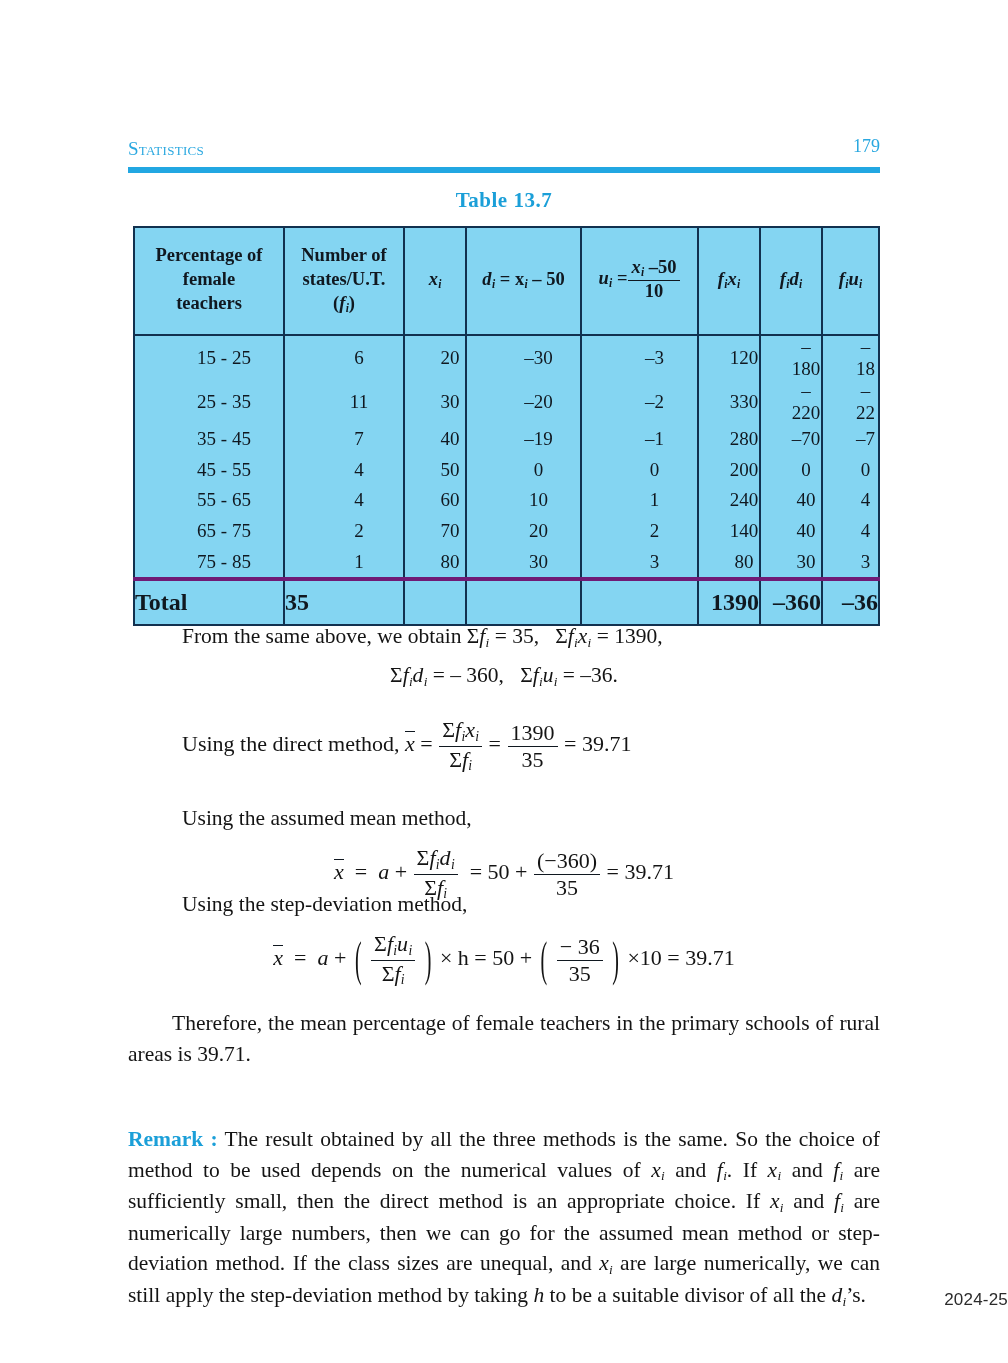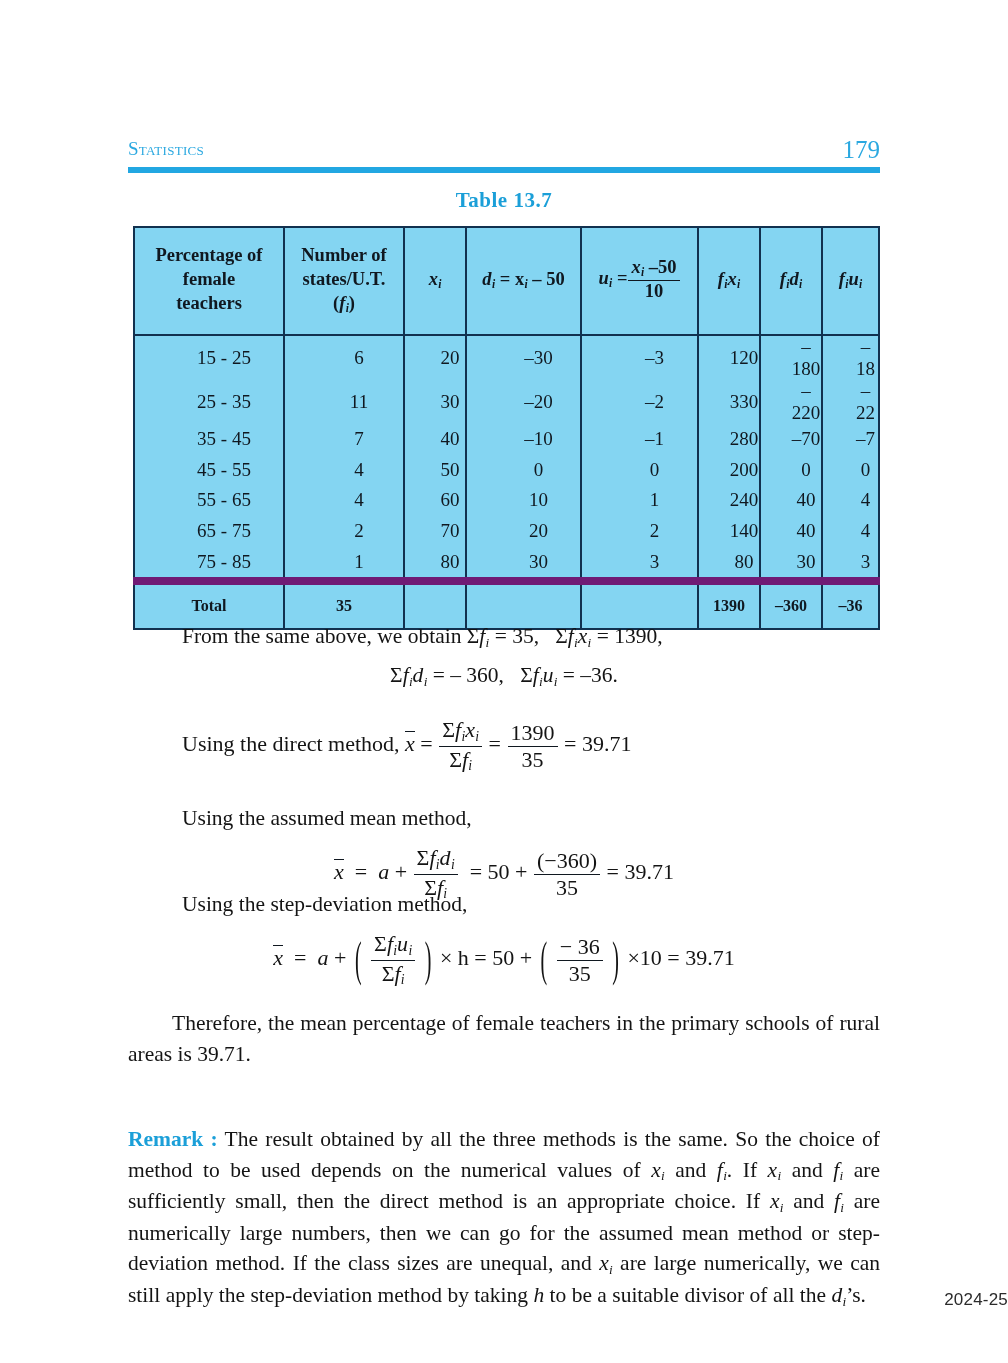--- a/index.html
+++ b/index.html
@@ -39,21 +39,21 @@
     font-size: 19px;
     letter-spacing: 0.3px;
     color: #2aa8e0;
     white-space: nowrap;
   }
   .runhead-page {
     position: absolute;
     right: 0;
     top: -2px;
     font-family: "Liberation Serif", serif;
-    font-size: 25px;
+    font-size: 18px;
     color: #2aa8e0;
   }
   .runhead-rule {
     position: absolute;
     left: 128px;
     top: 167px;
     width: 752px;
     height: 6px;
     background: #22a7e2;
   }
@@ -106,24 +106,23 @@
     text-align: center;
     height: 30.6px;
     border-top: none;
     border-bottom: none;
     padding-left: 30px;
   }
   table.stat tbody tr.first td { border-top: 2px solid #12314f; }
   table.stat tbody tr.last td  { border-bottom: 2px solid #12314f; }
   table.stat tfoot td {
     font-weight: bold;
-    font-size: 16px;
-    text-align: center;
+    font-size: 24px;
     height: 43px;
-    border-top: 8px solid #701a75;
+    border-top: 4px solid #701a75;
   }
   .col-a { width: 150px; }
   .col-b { width: 120px; }
   .col-c { width: 62px; }
   .col-d { width: 115px; }
   .col-e { width: 117px; }
   .col-f { width: 62px; }
   .col-g { width: 62px; }
   .col-h { width: 57px; }
 
@@ -293,21 +292,21 @@
           <td>–20</td>
           <td>–2</td>
           <td class="num-right">330</td>
           <td class="num-right">–220</td>
           <td class="num-right">–22</td>
         </tr>
         <tr>
           <td class="cell-left">35 - 45</td>
           <td>7</td>
           <td>40</td>
-          <td>–10</td>
+          <td>–19</td>
           <td>–1</td>
           <td class="num-right">280</td>
           <td class="num-right">–70</td>
           <td class="num-right">–7</td>
         </tr>
         <tr>
           <td class="cell-left">45 - 55</td>
           <td>4</td>
           <td>50</td>
           <td>0</td>

